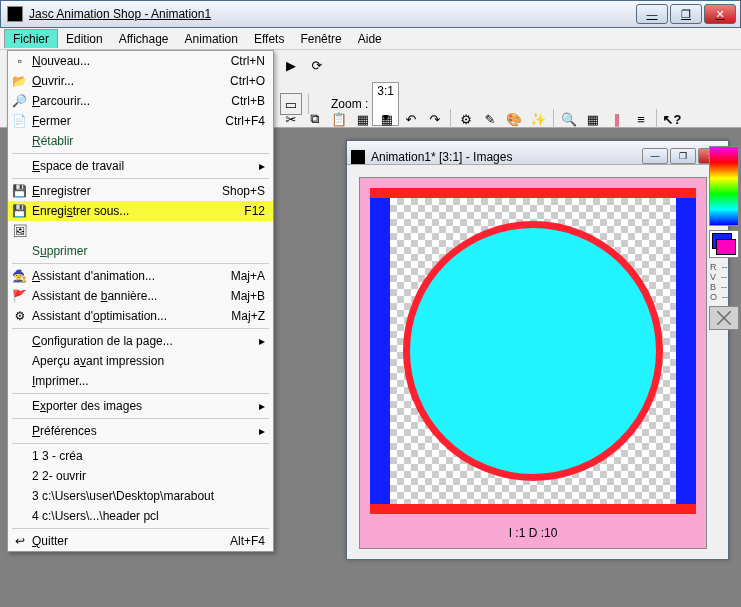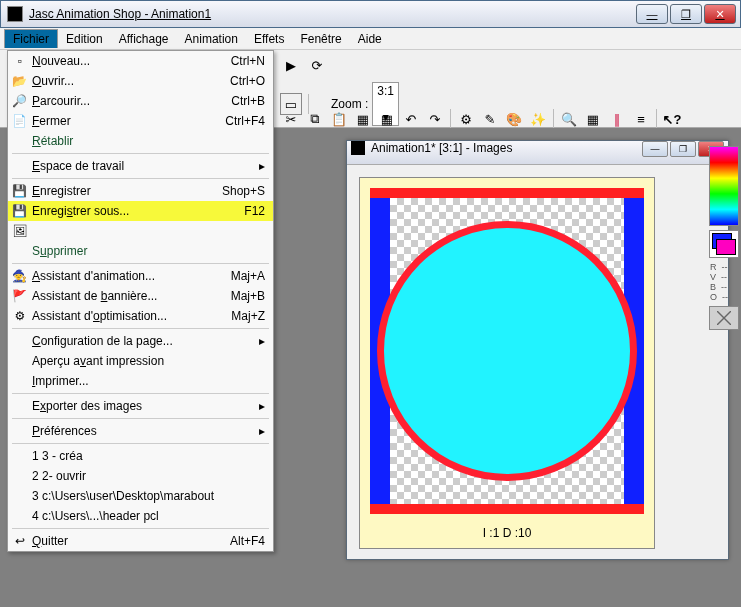--- a/index.html
+++ b/index.html
@@ -11,21 +11,21 @@
 .titlebar .title { font-size: 12px; color: #000; flex: 1; }
 .winbtns { display: flex; gap: 2px; margin-right: 4px; }
 .winbtn { width: 32px; height: 20px; border: 1px solid #5a6a7a; border-radius: 3px; display: flex; align-items: center; justify-content: center; font-size: 11px; }
 .winbtn.min { background: linear-gradient(#eef3fa,#c9d6e8); }
 .winbtn.max { background: linear-gradient(#eef3fa,#c9d6e8); }
 .winbtn.close { background: linear-gradient(#f08080,#c02020); color: #fff; }
 
 
 .menubar { height: 22px; background: #f2f2f2; display: flex; align-items: center; padding-left: 4px; border-bottom: 1px solid #ccc; }
 .menubar .menu-item { font-size: 12px; padding: 2px 8px; cursor: default; }
-.menubar .menu-item.open { background: #0369a1; border: 1px solid #999; border-bottom: none; }
+.menubar .menu-item.open { background: #5eead4; border: 1px solid #999; border-bottom: none; }
 
 
 .dropdown { position: absolute; top: 50px; left: 7px; width: 267px; background: #f8f8f8; border: 1px solid #999; box-shadow: 2px 2px 4px rgba(0,0,0,0.3); z-index: 100; }
 .dropdown .row { display: flex; align-items: center; height: 20px; font-size: 12px; padding-right: 8px; }
 .dropdown .row .ic { width: 24px; display: flex; justify-content: center; font-size: 12px; }
 .dropdown .row .lbl { flex: 1; }
 .dropdown .row .sc { }
 .dropdown .row.highlight { background: #f7f93a; }
 .dropdown .row.disabled { color: #14532d; }
 .dropdown .sep { height: 1px; background: #ccc; margin: 2px 4px; }
@@ -38,29 +38,29 @@
 .tbtn { width: 22px; height: 22px; border: 1px solid transparent; display: flex; align-items: center; justify-content: center; font-size: 13px; }
 .tsep { width: 1px; height: 20px; background: #bbb; margin: 0 2px; }
 .zoom-label { font-size: 12px; margin-left: 16px; }
 .zoom-box { border: 1px solid #999; background: #fff; font-size: 12px; padding: 1px 4px; display: flex; align-items: center; gap: 12px; flex-direction: column; }
 
 
 .workarea { position: absolute; top: 128px; left: 0; right: 0; bottom: 0; background: #808080; }
 
 
 .childwin { position: absolute; top: 140px; left: 346px; width: 383px; height: 420px; background: #f0f0f0; border: 1px solid #5a6a7a; box-shadow: 0 0 4px rgba(0,0,0,0.3); }
-.childwin .ctitle { height: 24px; background: linear-gradient(#f7f7fb,#d7dce8); display: flex; align-items: flex-start; padding-left: 4px; border-bottom: 1px solid #aaa; }
+.childwin .ctitle { height: 24px; background: linear-gradient(#f7f7fb,#d7dce8); display: flex; align-items: flex-end; padding-left: 4px; border-bottom: 1px solid #aaa; }
 .childwin .ctitle .cicon { width: 14px; height: 14px; background: #000; margin-right: 6px; }
 .childwin .ctitle .ctext { font-size: 12px; flex: 1; }
 .childwin .cbtns { display: flex; gap: 2px; margin-right: 4px; }
 .childwin .cbtn { width: 26px; height: 16px; border: 1px solid #888; border-radius: 2px; display: flex; align-items: center; justify-content: center; font-size: 9px; }
 .childwin .cbtn.close { background: linear-gradient(#f08080,#c02020); color: #fff; }
 .childwin .cbtn.other { background: linear-gradient(#eef3fa,#c9d6e8); }
 
-.canvas-outer { position: absolute; top: 36px; left: 12px; width: 296px; height: 372px; background: #fef9c3; border: 1px solid #888; }
+.canvas-outer { position: absolute; top: 36px; left: 12px; width: 348px; height: 372px; background: #f9a8d4; border: 1px solid #888; }
 .canvas-frame { position: absolute; top: 10px; left: 10px; right: 10px; bottom: 34px; background: #ff2020; }
 .canvas-inner { position: absolute; top: 10px; left: 0; right: 0; bottom: 10px; background: #1020ff; }
 .canvas-trans { position: absolute; top: 0; left: 20px; right: 20px; bottom: 0;
   background-image:
     linear-gradient(45deg,#ccc 25%,transparent 25%),
     linear-gradient(-45deg,#ccc 25%,transparent 25%),
     linear-gradient(45deg,transparent 75%,#ccc 75%),
     linear-gradient(-45deg,transparent 75%,#ccc 75%);
   background-size: 14px 14px;
   background-position: 0 0, 0 7px, 7px -7px, -7px 0;

